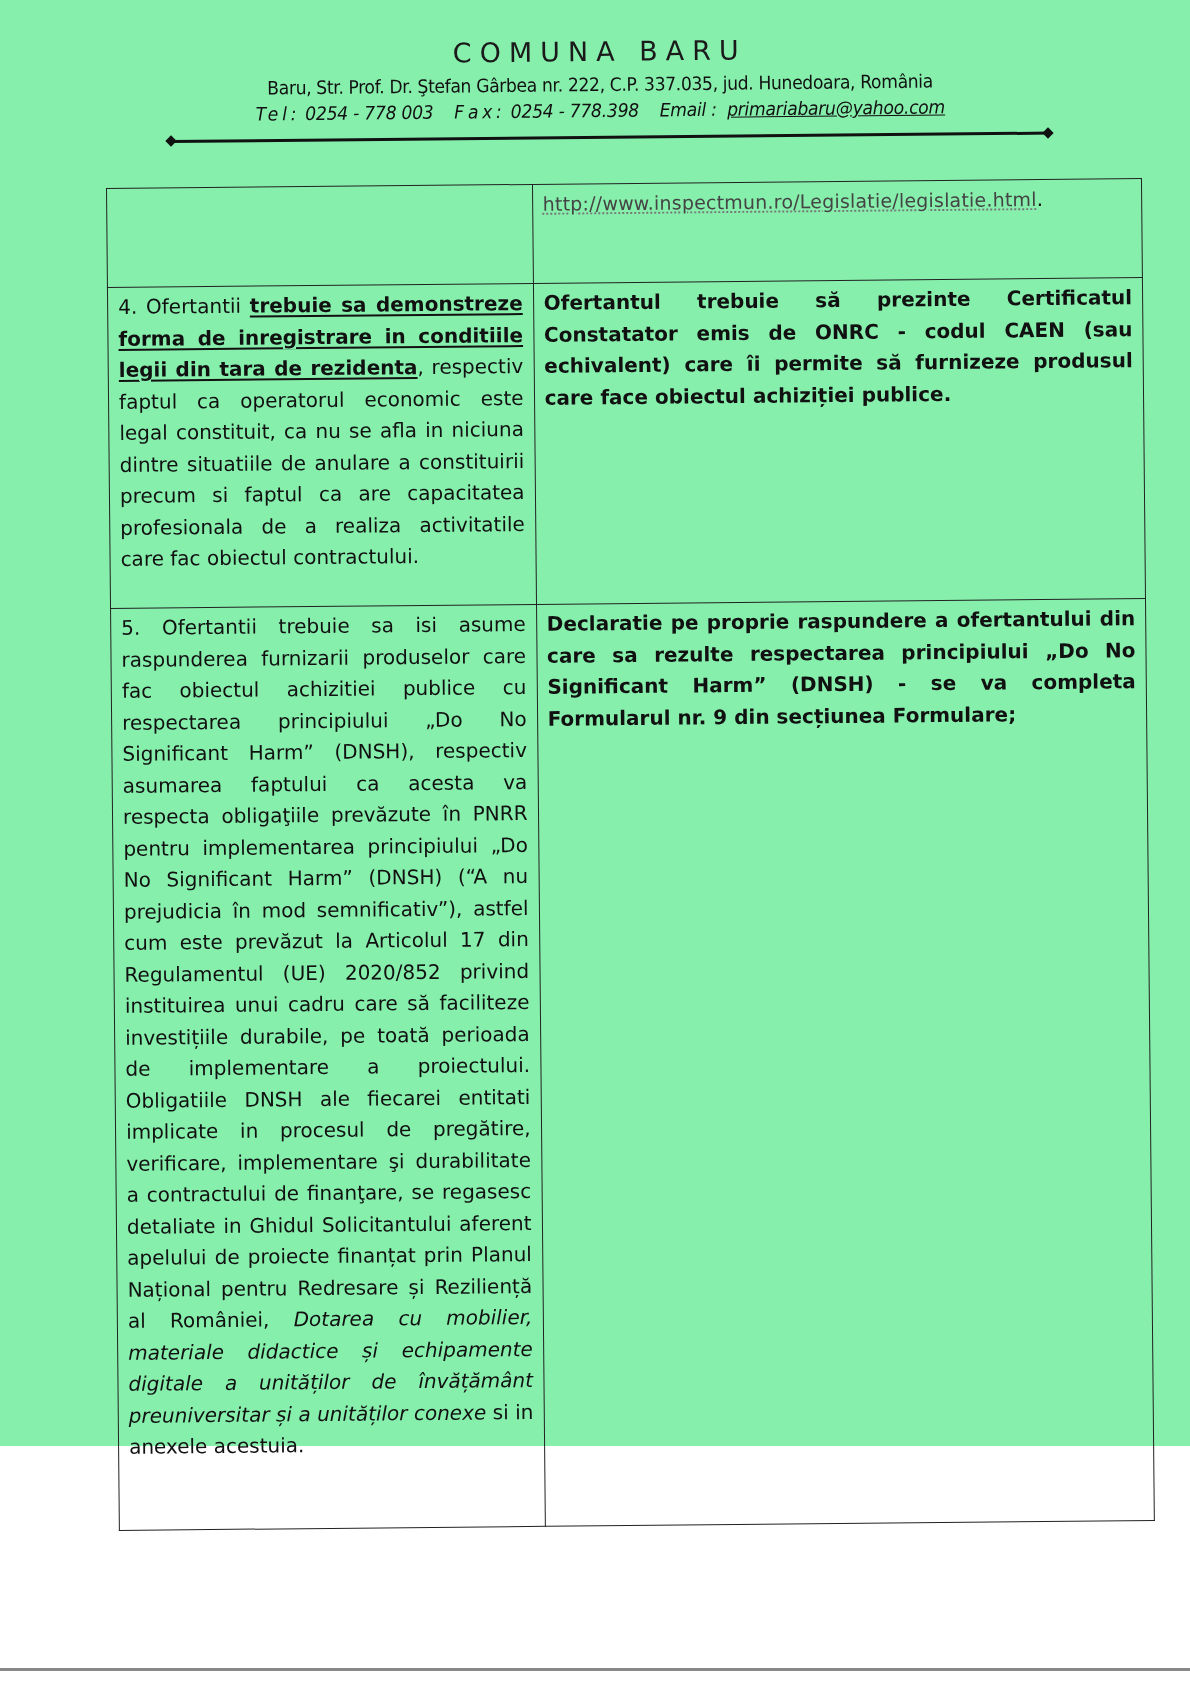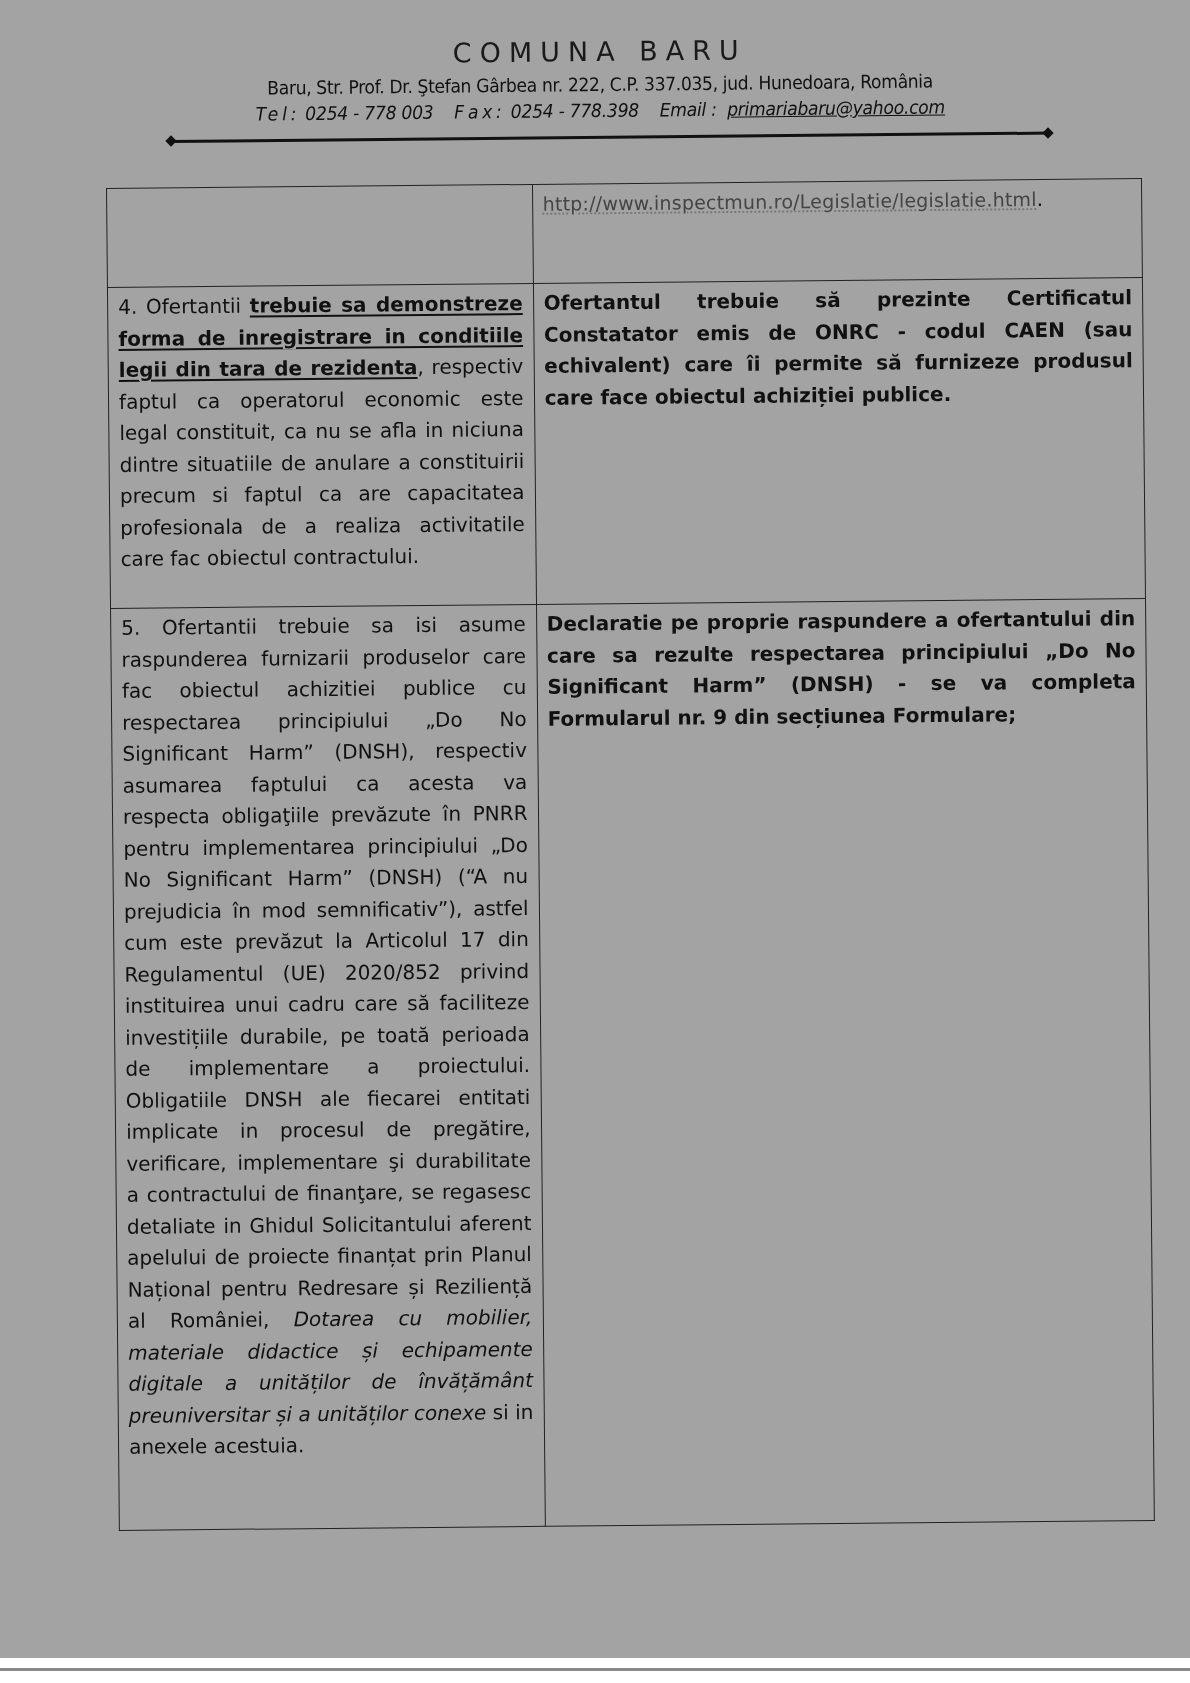--- a/index.html
+++ b/index.html
@@ -2,22 +2,22 @@
 <html><head>
   <meta charset="utf-8">
   <style>
     html, body { margin: 0; padding: 0; }
     body {
       width: 1190px; height: 1683px; background: #ffffff;
       position: relative; overflow: hidden;
       font-family: "DejaVu Sans", sans-serif; color: #111;
     }
     .page {
-      position: absolute; left: 0; top: 0; width: 1190px; height: 1658px;
-      background: #a3a3a3;
+      position: absolute; left: 0; top: 0; width: 1190px; height: 1446px;
+      background: #86efac;
     }
     .page-bottom-edge {
       position: absolute; left: 0; top: 1668px; width: 1190px; height: 3px;
       background: #555; opacity: 0.7;
     }
     .header {
       position: absolute; left: 150px; top: 34px; width: 900px; text-align: center;
       transform: rotate(-0.6deg); transform-origin: center;
     }
     .header-title {

